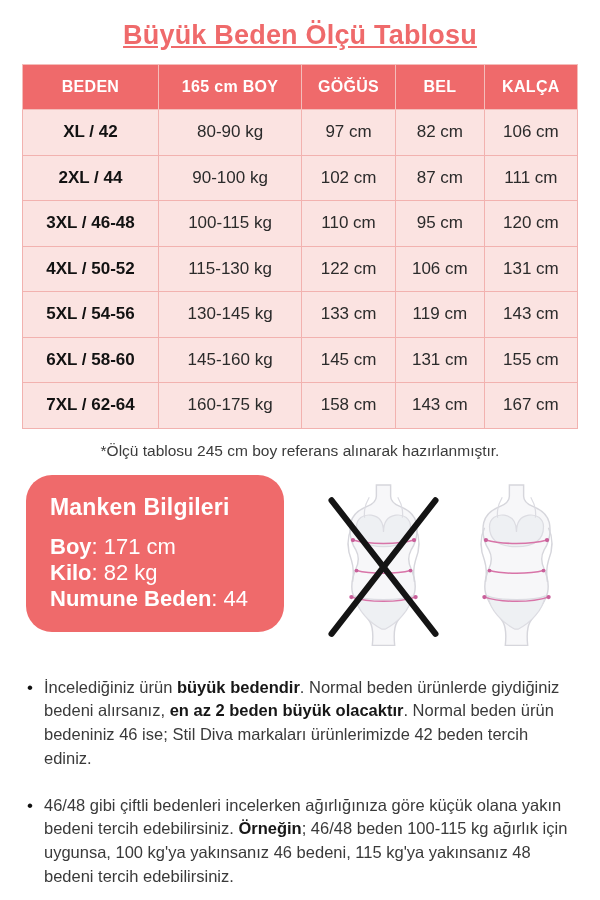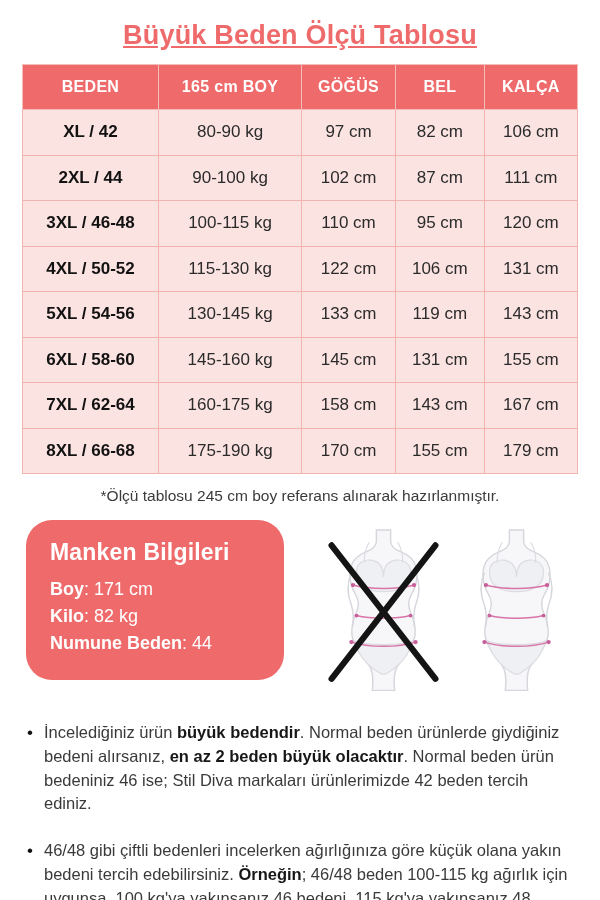--- a/index.html
+++ b/index.html
@@ -80,22 +80,22 @@
     box-sizing:border-box;
     padding:19px 28px 20px 24px;
   }
   .model-box h2{
     margin:0 0 13px;
     font-size:23px;
     font-weight:800;
     letter-spacing:.2px;
   }
   .model-line{
-    font-size:18px;
-    margin:6px 0;
+    font-size:22px;
+    margin:0 0;
     font-weight:400;
   }
   .model-line .lbl{font-weight:800;}
 
   .figures{display:flex;gap:10px;margin-top:8px;}
   .figure-wrap{position:relative;width:123px;height:163px;}
   .figure-wrap svg{display:block;}
 
   
   .notes{
@@ -185,27 +185,20 @@
         <td>145 cm</td>
         <td>131 cm</td>
         <td>155 cm</td>
       </tr>
       <tr>
         <td>7XL / 62-64</td>
         <td>160-175 kg</td>
         <td>158 cm</td>
         <td>143 cm</td>
         <td>167 cm</td>
-      </tr>
-      <tr>
-        <td>8XL / 66-68</td>
-        <td>175-190 kg</td>
-        <td>170 cm</td>
-        <td>155 cm</td>
-        <td>179 cm</td>
       </tr>
     </tbody>
   </table>
 
   <div class="footnote">*Ölçü tablosu 245 cm boy referans alınarak hazırlanmıştır.</div>
 
   <div class="info-row">
 
     <div class="model-box">
       <h2>Manken Bilgileri</h2>

